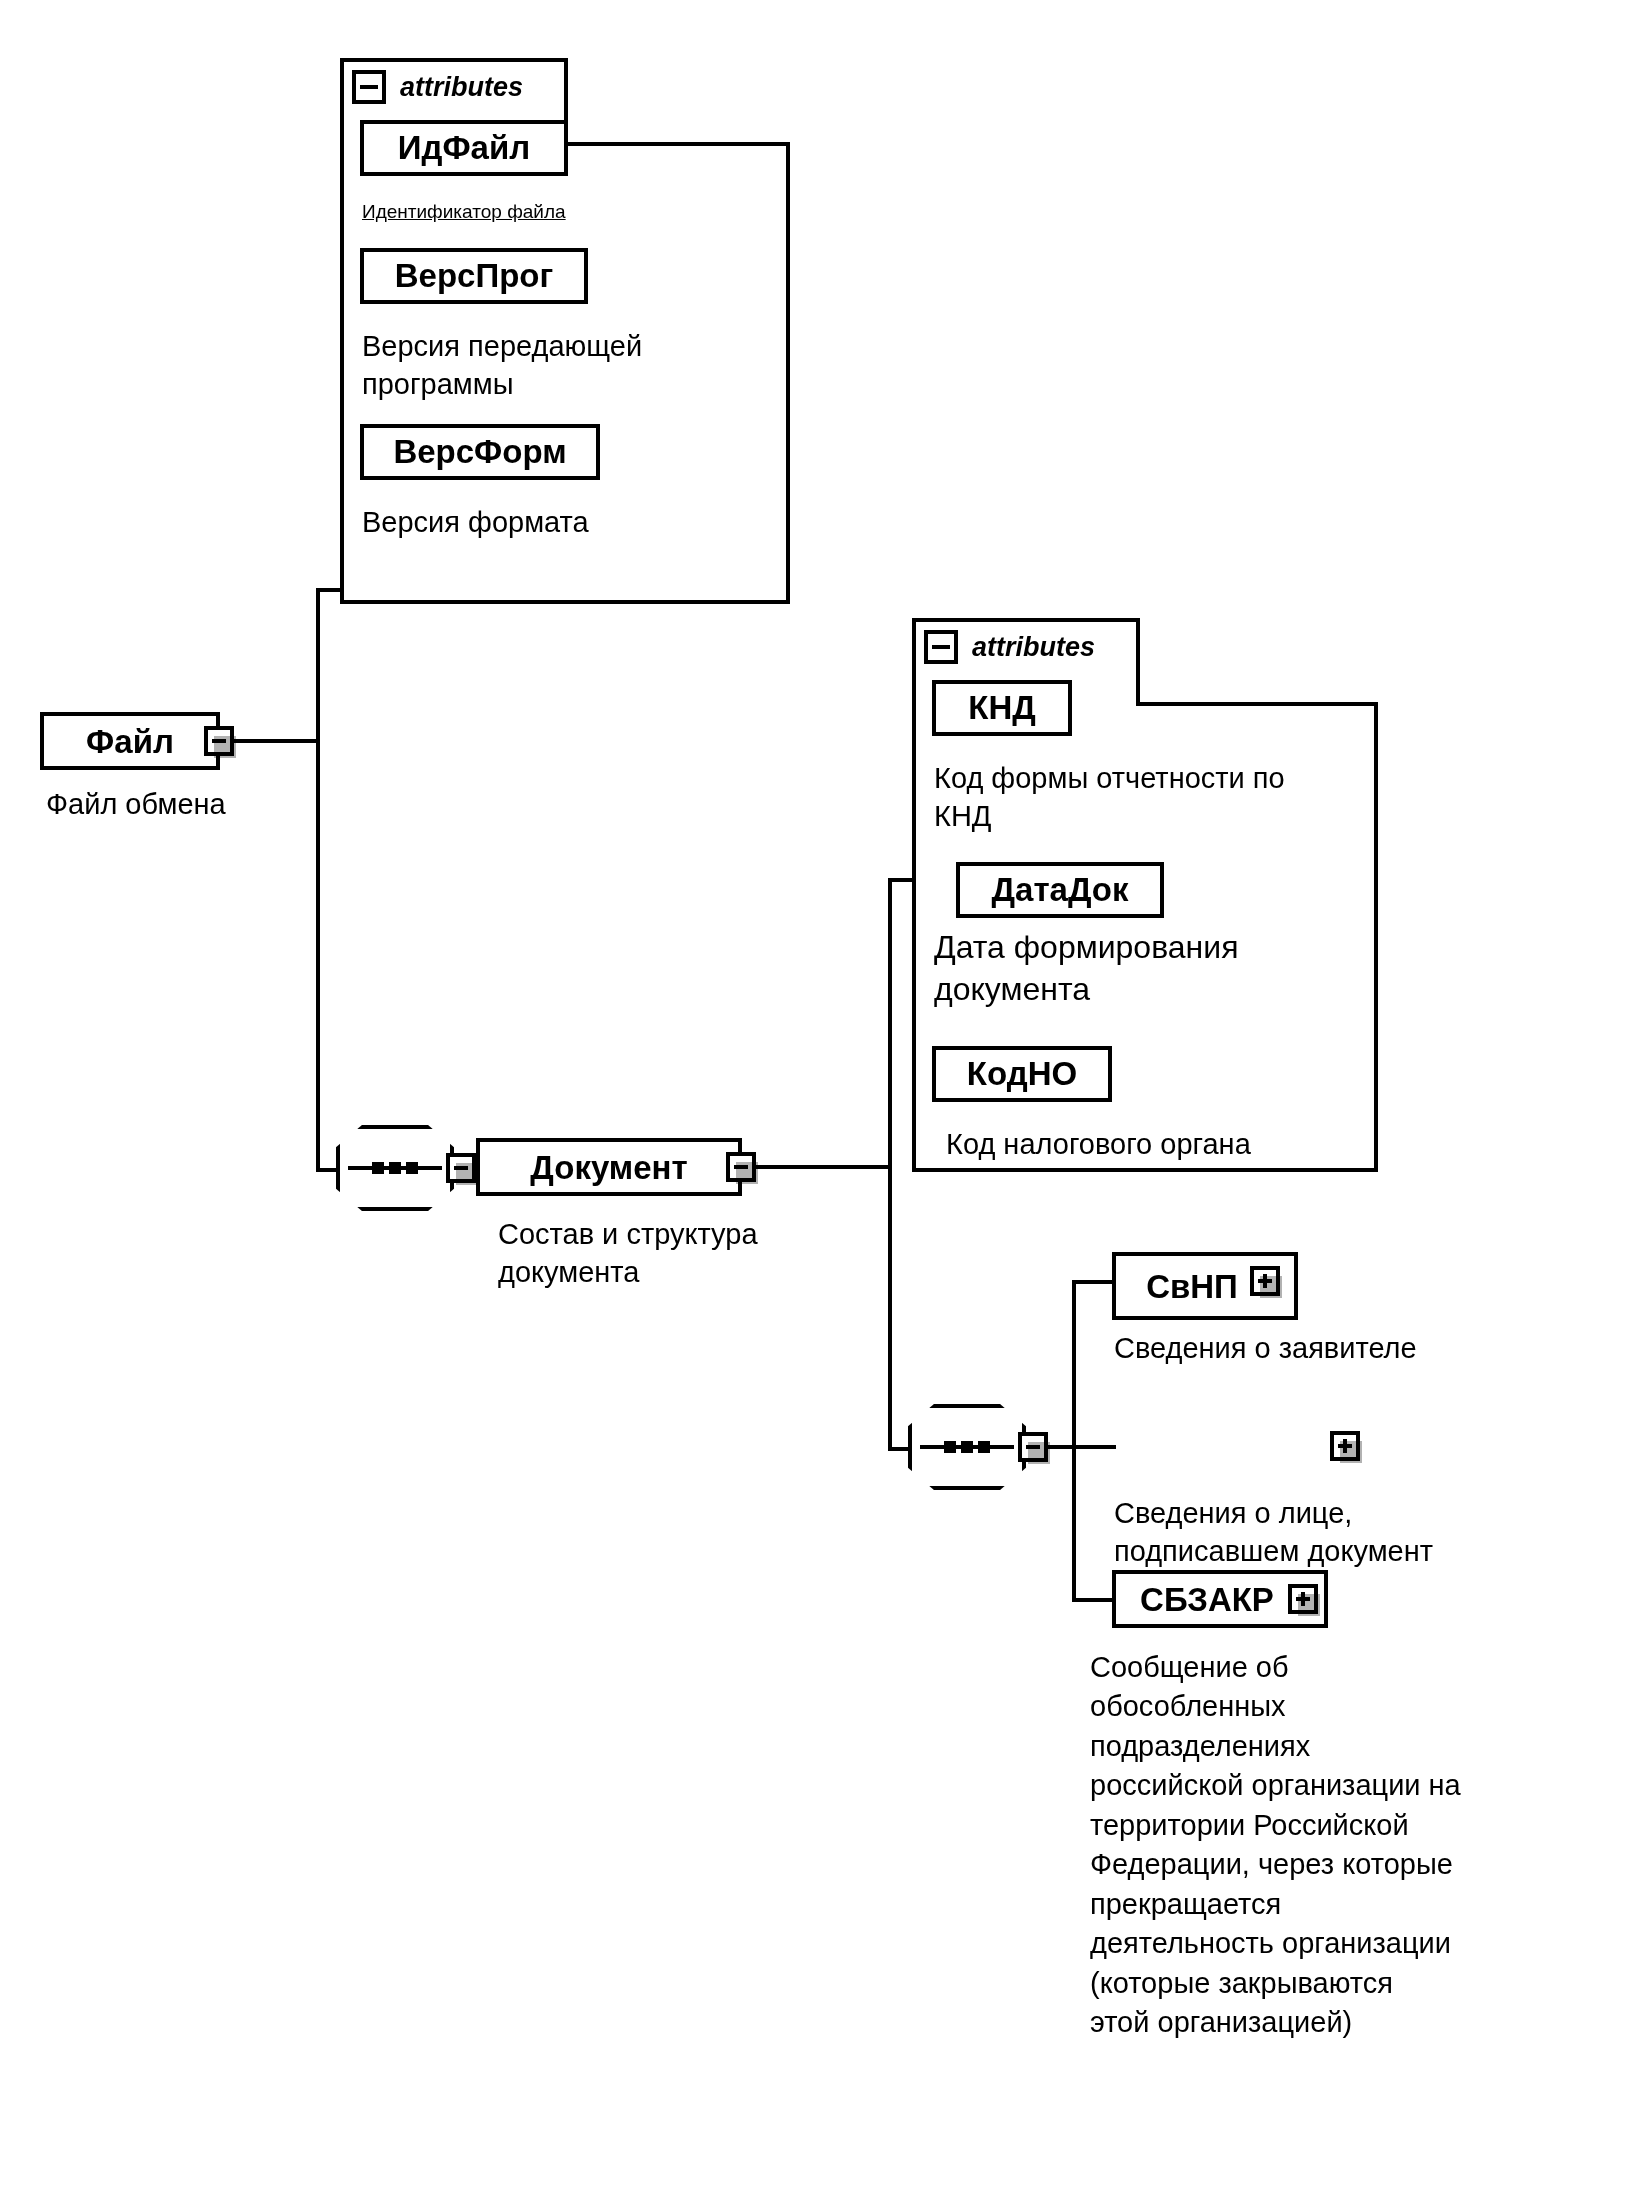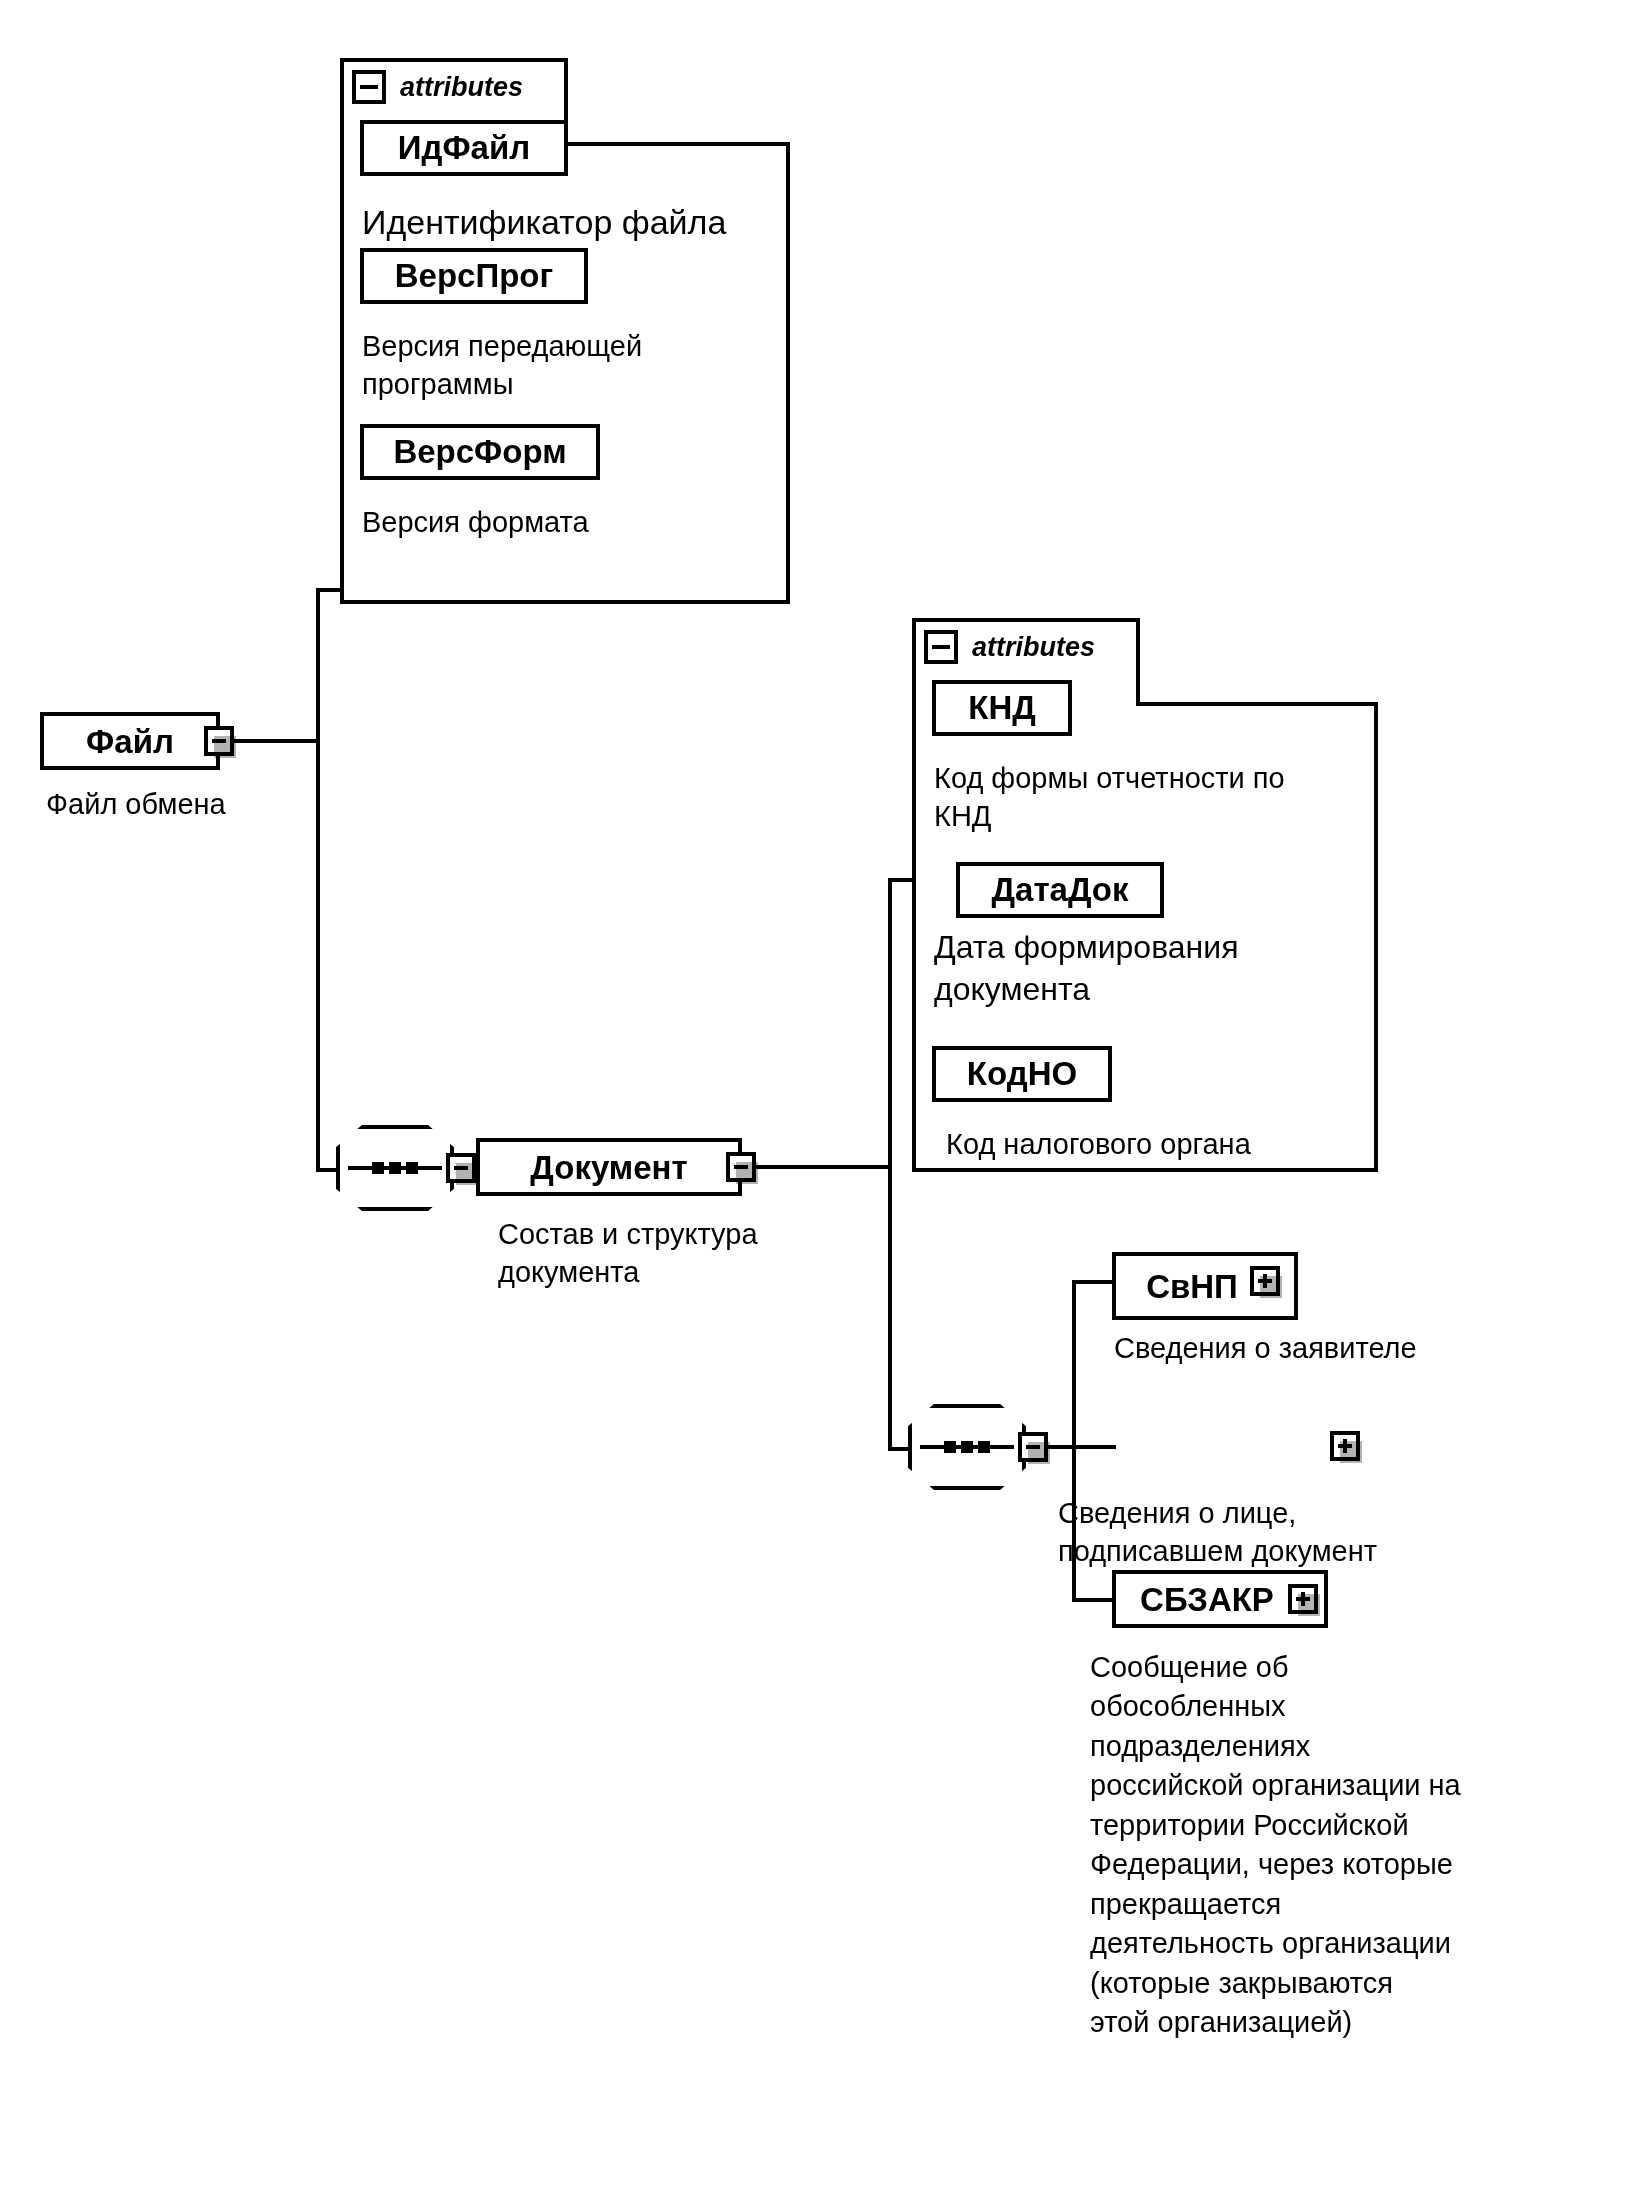--- a/index.html
+++ b/index.html
@@ -144,21 +144,21 @@
   </div>
 
   <div class="toggle big" style="left:352px;top:70px;">
     <span class="bar-h"></span>
   </div>
   <div class="attrs-hdr" style="left:400px;top:72px;font-size:27px;">attributes</div>
 
   <div class="attrbox" style="left:360px;top:120px;width:208px;height:56px;font-size:33px;">
     <span>ИдФайл</span>
   </div>
-  <div class="cap" style="left:362px;top:200px;width:420px;font-size:34px;">Идентификатор файла</div>
+  <div class="cap" style="left:362px;top:200px;width:420px;font-size:19px;text-decoration:underline;">Идентификатор файла</div>
 
   <div class="attrbox" style="left:360px;top:248px;width:228px;height:56px;font-size:33px;">
     <span>ВерсПрог</span>
   </div>
   <div class="cap" style="left:362px;top:328px;width:420px;font-size:29px;">Версия передающей
 программы</div>
 
   <div class="attrbox" style="left:360px;top:424px;width:240px;height:56px;font-size:33px;">
     <span>ВерсФорм</span>
   </div>
@@ -247,21 +247,21 @@
   <div class="toggle shadow" style="left:1250px;top:1266px;">
     <span class="bar-h"></span>
     <span class="bar-v"></span>
   </div>
   <div class="cap" style="left:1114px;top:1330px;width:470px;font-size:29px;">Сведения о заявителе</div>
 
   <div class="toggle shadow" style="left:1330px;top:1431px;">
     <span class="bar-h"></span>
     <span class="bar-v"></span>
   </div>
-  <div class="cap" style="left:1058px;top:1495px;width:470px;font-size:29px;">Сведения о лице,
+  <div class="cap" style="left:1114px;top:1495px;width:470px;font-size:29px;">Сведения о лице,
 подписавшем документ</div>
 
   <div class="node" style="left:1112px;top:1570px;width:216px;height:58px;font-size:33px;padding-right:26px;">
     <span class="node-lbl">СБЗАКР</span>
   </div>
   <div class="toggle shadow" style="left:1288px;top:1584px;">
     <span class="bar-h"></span>
     <span class="bar-v"></span>
   </div>
   <div class="cap" style="left:1090px;top:1648px;width:500px;font-size:29px;line-height:1.36;">Сообщение об

